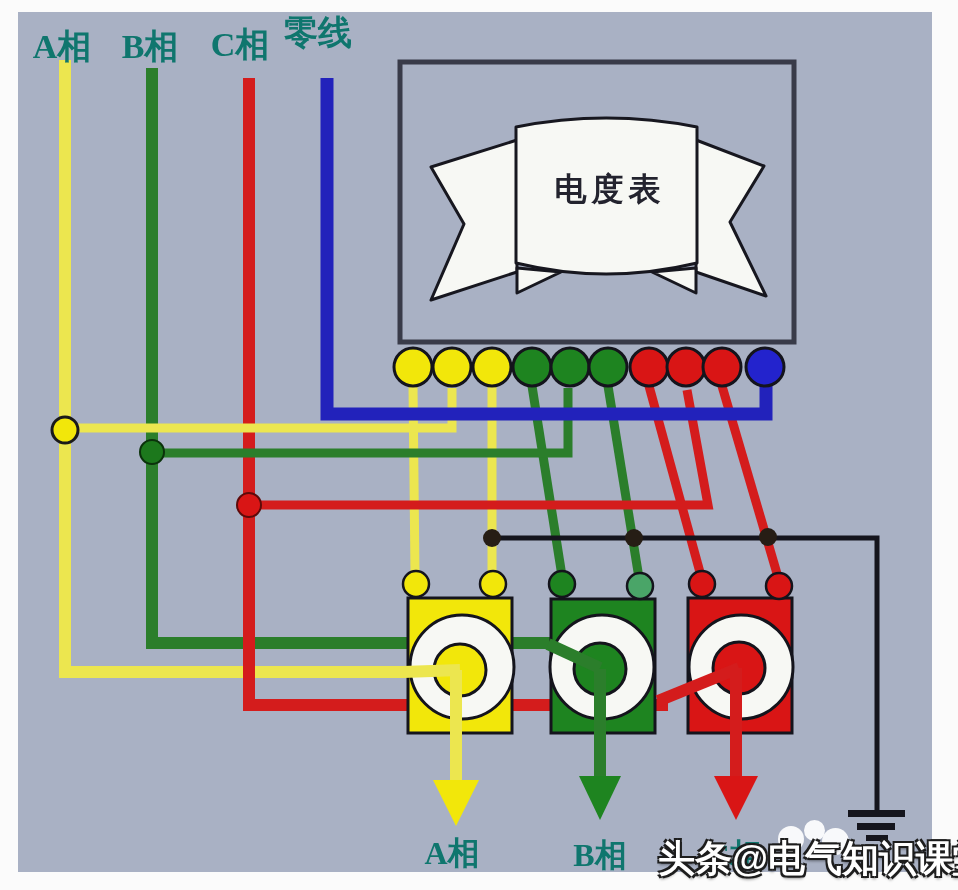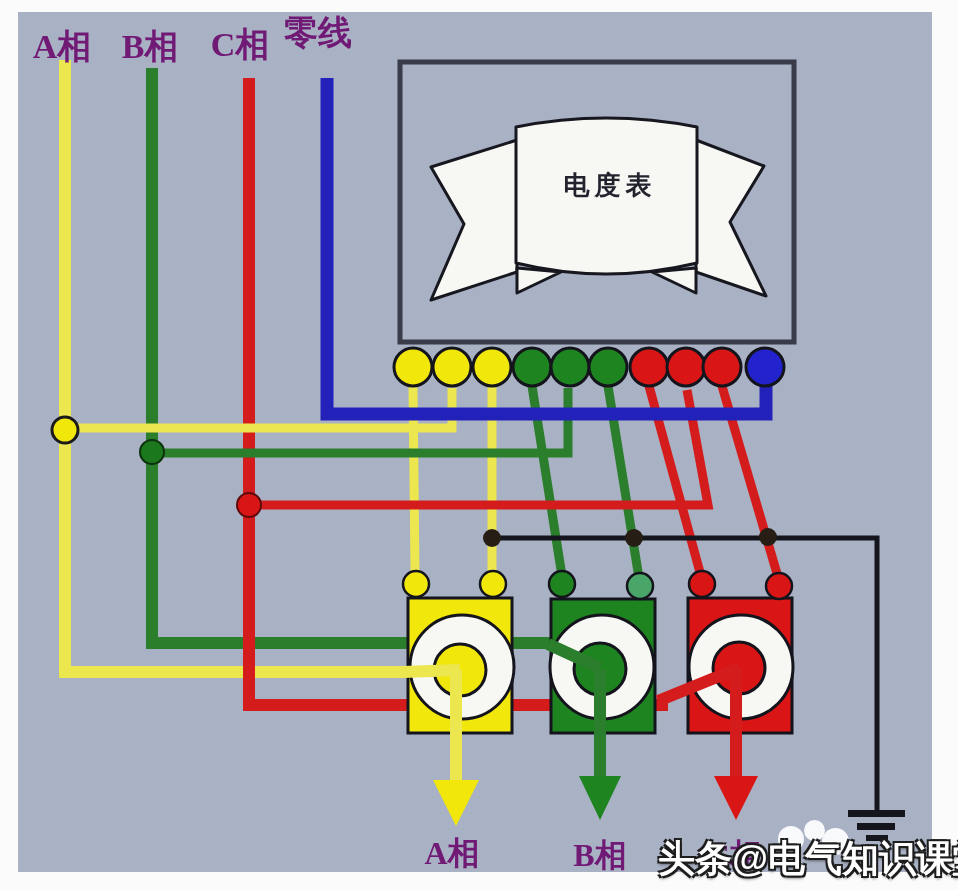--- a/index.html
+++ b/index.html
@@ -1,24 +1,24 @@
 <!DOCTYPE html>
 <html><head>
 <meta charset="utf-8">
 <style>
   html,body{margin:0;padding:0}
   body{width:958px;height:890px;position:relative;overflow:hidden;background:#fbfbfb;
        font-family:"Liberation Serif", serif;}
   #stage{position:absolute;left:0;top:0;width:958px;height:890px;}
   svg{position:absolute;left:0;top:0;}
-  .lbl{position:absolute;font-weight:bold;color:#701a75;white-space:nowrap;
+  .lbl{position:absolute;font-weight:bold;color:#0f766e;white-space:nowrap;
        transform:translateX(-50%);font-family:"Liberation Serif", serif;}
   .toplbl{font-size:34px;}
   .botlbl{font-size:32px;}
-  .meterlbl{font-size:26px;letter-spacing:5px;color:#23232e;}
+  .meterlbl{font-size:32px;letter-spacing:5px;color:#23232e;}
   .wm-text{position:absolute;transform:translateX(-50%);font-size:37px;font-weight:bold;
        color:#ffffff;font-family:"Liberation Sans", sans-serif;white-space:nowrap;
        text-shadow:-2px -2px 0 #1d1d1d, 2px -2px 0 #1d1d1d, -2px 2px 0 #1d1d1d,
                     2px 2px 0 #1d1d1d, 0 3px 3px rgba(0,0,0,.45);}
   .wm-dot{position:absolute;border-radius:50%;background:rgba(255,255,255,.92);}
 </style>
 </head>
 <body>
 
 <div id="stage">

